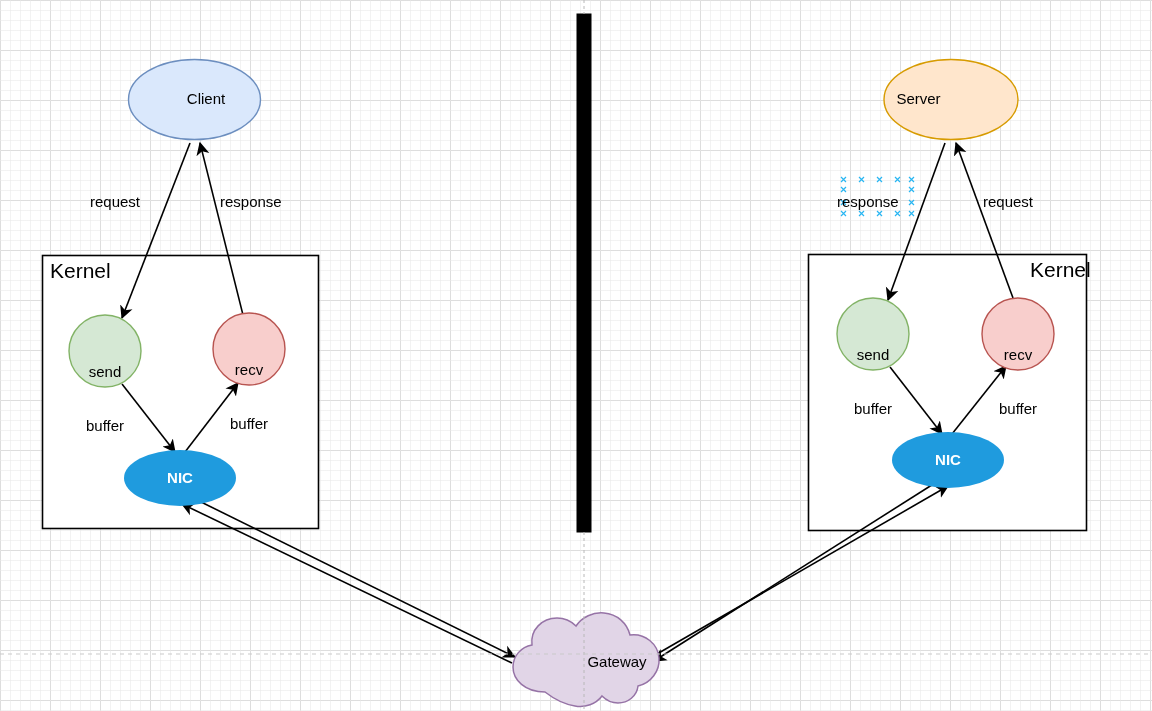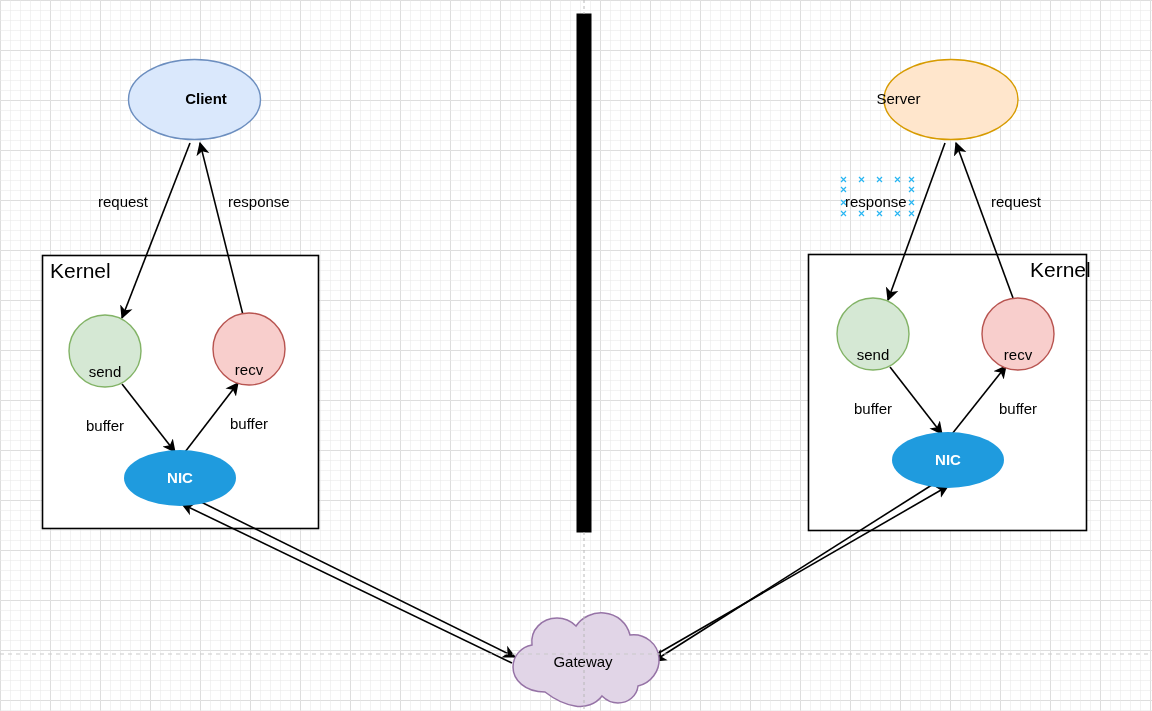--- a/index.html
+++ b/index.html
@@ -37,21 +37,20 @@
     line-height: 18px;
     white-space: pre;
     pointer-events: none;
   }
   .edge-label {
     position: absolute;
     font-family: "Liberation Sans", sans-serif;
     font-size: 15px;
     color: #000000;
     white-space: nowrap;
-    margin-left: 8px;
   }
   .nic-label { color: #ffffff; font-weight: bold; }
   .kernel-label {
     position: absolute;
     font-family: "Liberation Sans", sans-serif;
     font-size: 21px;
     color: #000000;
     white-space: nowrap;
   }
   .sel-box {
@@ -127,23 +126,23 @@
                C 617 614 627 623 630 635
                C 645 633 658 644 659 658
                C 660 671 651 683 638 686
                C 637 696 628 703 618 703
                C 612 703 606 700 602 696
                C 596 704 585 708 575 706
                C 563 704 554 699 545 692 Z" fill="#e1d5e7" stroke="#9673a6" stroke-width="1.5"></path>
     </g>
   </svg>
 
-  <div class="node-label" style="left:128px; top:90px; width:156px;font-weight:bold;">Client</div>
-
-  <div class="node-label" style="left:836px; top:90px; width:125px;">Server</div>
+  <div class="node-label" style="left:128px; top:90px; width:156px;">Client</div>
+
+  <div class="node-label" style="left:856px; top:90px; width:125px;">Server</div>
 
   <div class="node-label" style="left:65px; top:327px; width:80px;">
     <div>send</div>
     <div>buffer</div>
   </div>
 
   <div class="node-label" style="left:209px; top:325px; width:80px;">
     <div>recv</div>
     <div>buffer</div>
   </div>
@@ -155,21 +154,21 @@
 
   <div class="node-label" style="left:978px; top:310px; width:80px;">
     <div>recv</div>
     <div>buffer</div>
   </div>
 
   <div class="node-label nic-label" style="left:124px; top:469px; width:112px;">NIC</div>
 
   <div class="node-label nic-label" style="left:892px; top:451px; width:112px;">NIC</div>
 
-  <div class="node-label" style="left:514px; top:653px; width:138px;">Gateway</div>
+  <div class="node-label" style="left:514px; top:653px; width:138px;padding-left:34px;">Gateway</div>
 
   <div class="kernel-label" style="left:50px; top:259px;">Kernel</div>
 
   <div class="kernel-label" style="left:1030px; top:258px;">Kernel</div>
 
   <div class="edge-label" style="left:90px; top:193px;">request</div>
 
   <div class="edge-label" style="left:220px; top:193px;">response</div>
 
   <svg class="sel-box" style="left:836px; top:173px; width:84px; height:48px;" viewBox="0 0 84 48" xmlns="http://www.w3.org/2000/svg">

